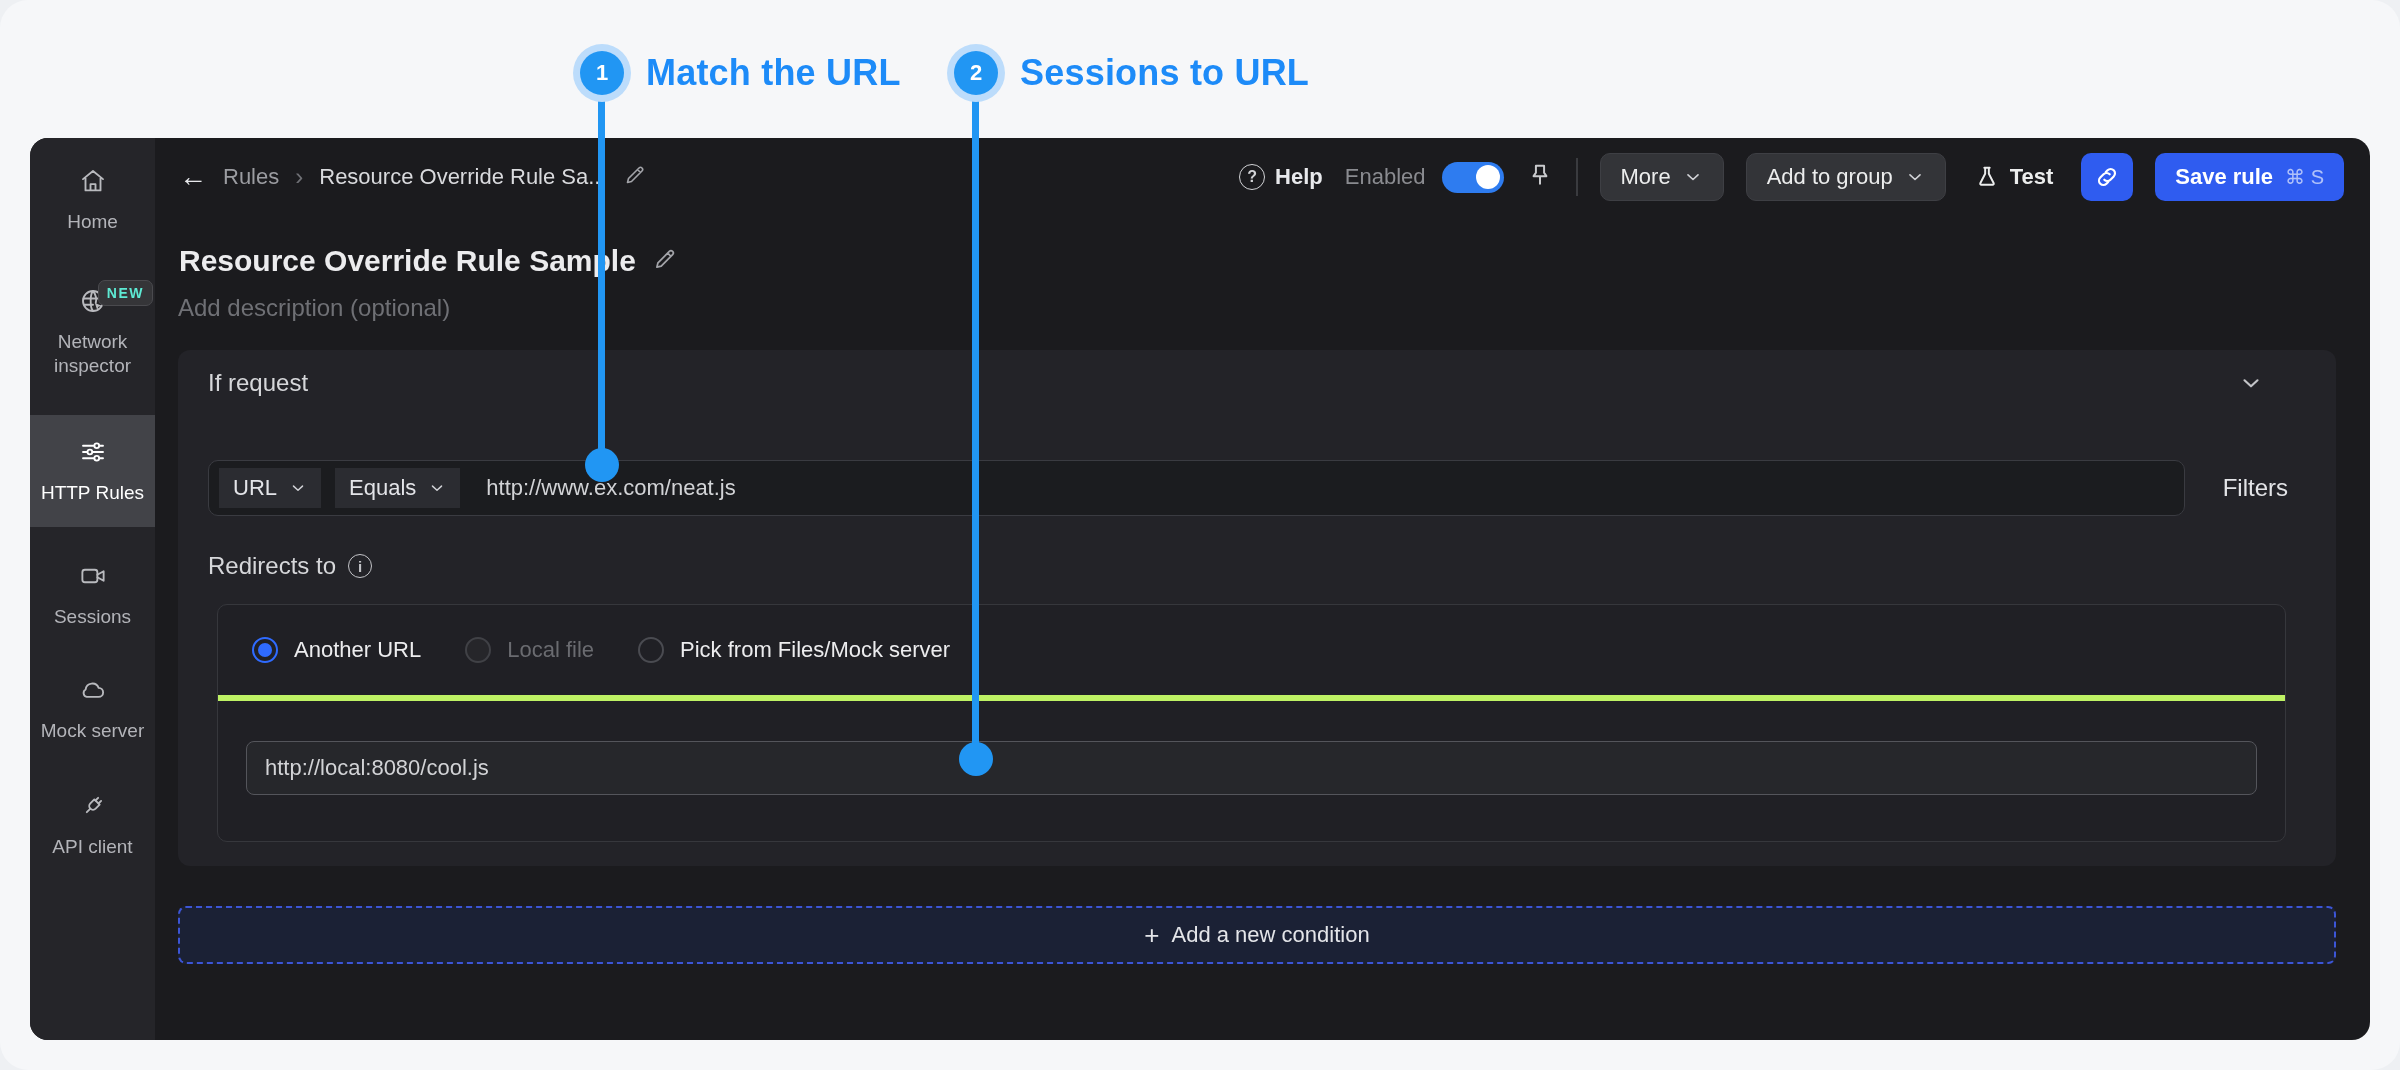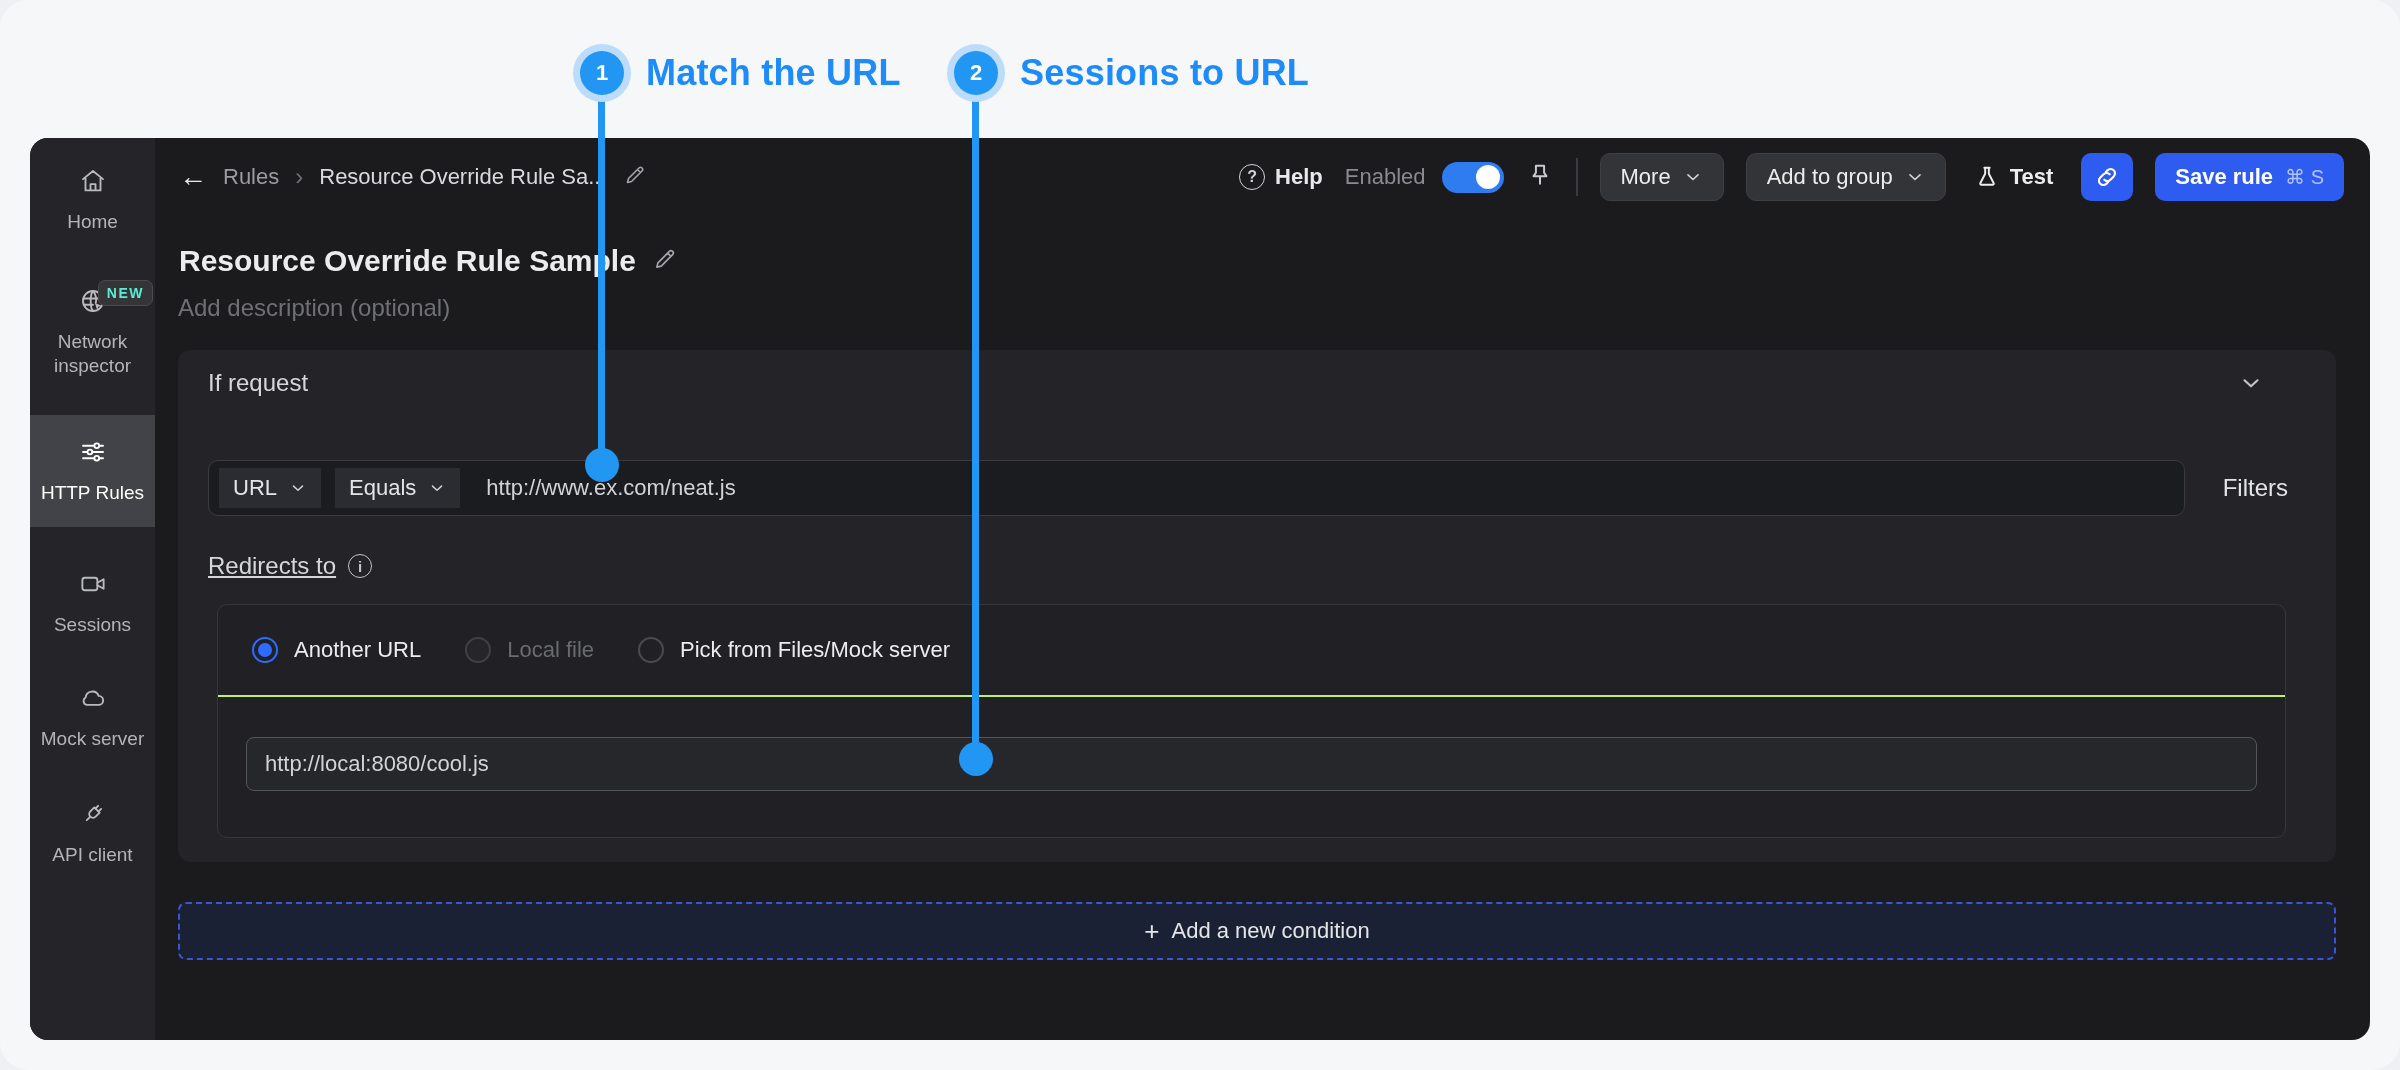--- a/index.html
+++ b/index.html
@@ -13,21 +13,21 @@
 
   
   .sidebar { width:125px; background:#252529; height:100%; display:flex; flex-direction:column; align-items:stretch; padding-top:14px; flex:none; }
   .side-item { display:flex; flex-direction:column; align-items:center; gap:10px; padding:14px 0; color:#b3b4b9; cursor:pointer; position:relative; }
   .side-item .side-label { font-size:19px; text-align:center; line-height:1.25; }
   .side-item svg { stroke:#b9babe; fill:none; stroke-width:1.5; stroke-linecap:round; stroke-linejoin:round; }
   .side-item.active { background:#424348; color:#ffffff; }
   .side-item.active svg { stroke:#ffffff; }
   .si-home { margin-bottom:24px; }
   .si-network { margin-bottom:20px; padding-bottom:18px; }
-  .si-rules { padding:22px 4px; margin-bottom:28px; }
+  .si-rules { padding:22px 4px; margin-bottom:20px; }
   .si-sessions { margin-bottom:18px; }
   .si-mock { margin-bottom:20px; }
   .new-badge { position:absolute; top:8px; right:2px; background:#353538; border:1px solid #4a4a4e; color:#5eead4; font-size:14px; font-weight:700; letter-spacing:1.5px; padding:4px 8px; border-radius:7px; }
 
   
   .main { flex:1; display:flex; flex-direction:column; min-width:0; }
   .topbar { height:72px; display:flex; align-items:center; justify-content:space-between; padding:6px 26px 0 24px; flex:none; }
   .crumbs { display:flex; align-items:center; gap:16px; }
   .back-arrow { color:#e8e9ec; font-size:28px; line-height:1; cursor:pointer; }
   .crumb-root { color:#9b9ca1; font-size:22px; cursor:pointer; }
@@ -67,25 +67,25 @@
   .panel-body { padding:44px 30px 24px 30px; }
 
   .cond-row { display:flex; align-items:center; }
   .cond-strip { flex:1; display:flex; align-items:center; gap:14px; background:#1b1c1f; border:1px solid #3a3b41; border-radius:10px; height:56px; padding:0 10px; }
   .chip { display:flex; align-items:center; gap:12px; background:#2b2c31; border-radius:0; height:40px; padding:0 14px; color:#e3e4e8; font-size:22px; cursor:pointer; }
   .chip svg { stroke:#cfd0d4; fill:none; stroke-width:2; stroke-linecap:round; stroke-linejoin:round; }
   .cond-value { flex:1; background:transparent; border:none; outline:none; color:#d2d3d6; font-size:22px; font-family:"Liberation Sans",sans-serif; padding-left:12px; }
   .filters-label { margin-left:38px; margin-right:18px; color:#e3e4e7; font-size:24px; cursor:pointer; }
 
   .redirects-row { display:flex; align-items:center; gap:12px; margin-top:36px; }
-  .redirects-label { color:#d6d7da; font-size:24px;text-decoration:underline; }
+  .redirects-label { color:#d6d7da; font-size:24px; }
   .info-circle { width:24px; height:24px; border:1.7px solid #c3c4c8; border-radius:50%; color:#c3c4c8; font-size:15px; display:flex; align-items:center; justify-content:center; font-weight:700; cursor:pointer; }
 
   .dest-box { margin-top:24px; margin-left:9px; margin-right:20px; background:#202025; border:1px solid #36373c; border-radius:10px; }
-  .radio-row { display:flex; align-items:center; gap:44px; padding:32px 34px; border-bottom:2px solid #bef264; }
+  .radio-row { display:flex; align-items:center; gap:44px; padding:32px 34px; border-bottom:6px solid #bef264; }
   .radio-opt { display:flex; align-items:center; gap:16px; cursor:pointer; }
   .radio-circ { width:26px; height:26px; border-radius:50%; border:2px solid #4a4b51; position:relative; flex:none; }
   .radio-opt.selected .radio-circ { border-color:#2f6bff; }
   .radio-opt.selected .radio-circ::after { content:""; position:absolute; left:4px; top:4px; width:14px; height:14px; border-radius:50%; background:#2f6bff; }
   .radio-label { color:#ececee; font-size:22px; }
   .radio-opt.disabled .radio-label { color:#6a6b70; }
   .radio-opt.disabled .radio-circ { border-color:#404146; background:#26262a; }
   .dest-input-wrap { padding:40px 28px 46px 28px; }
   .dest-input { width:100%; height:54px; background:#26272b; border:1px solid #54555b; border-radius:8px; color:#d2d3d6; font-size:22px; font-family:"Liberation Sans",sans-serif; padding:0 18px; outline:none; }
 

